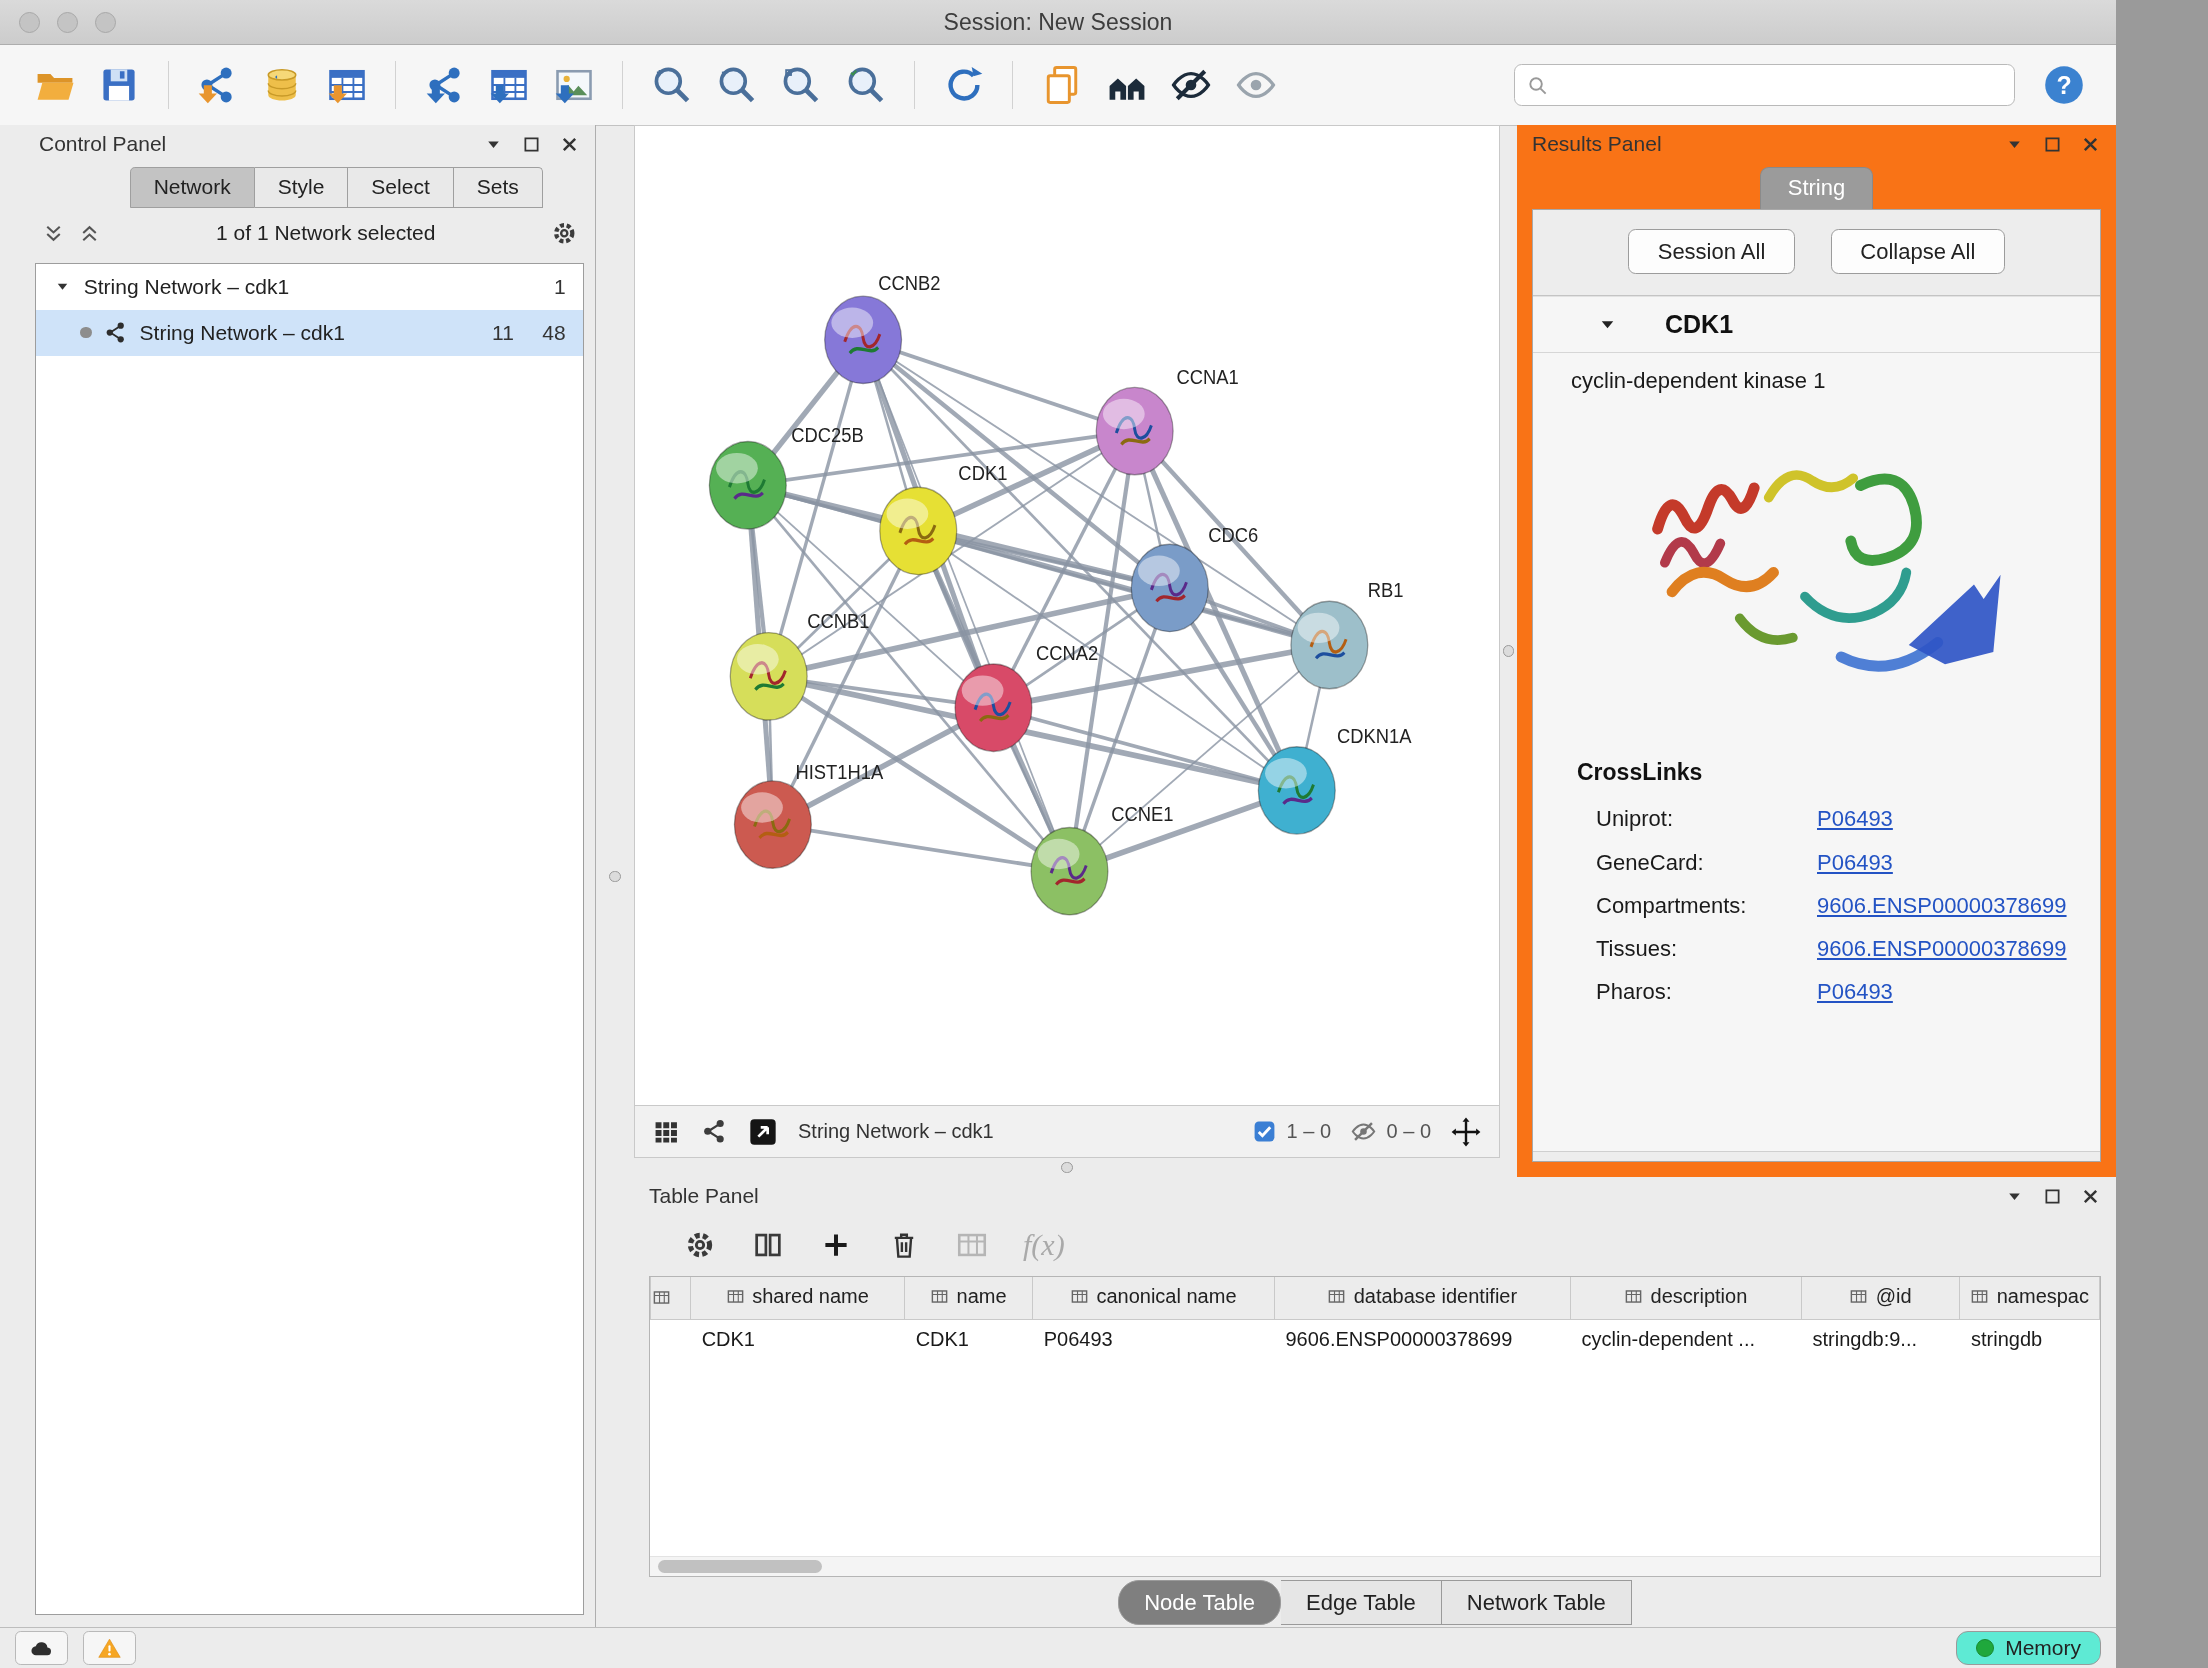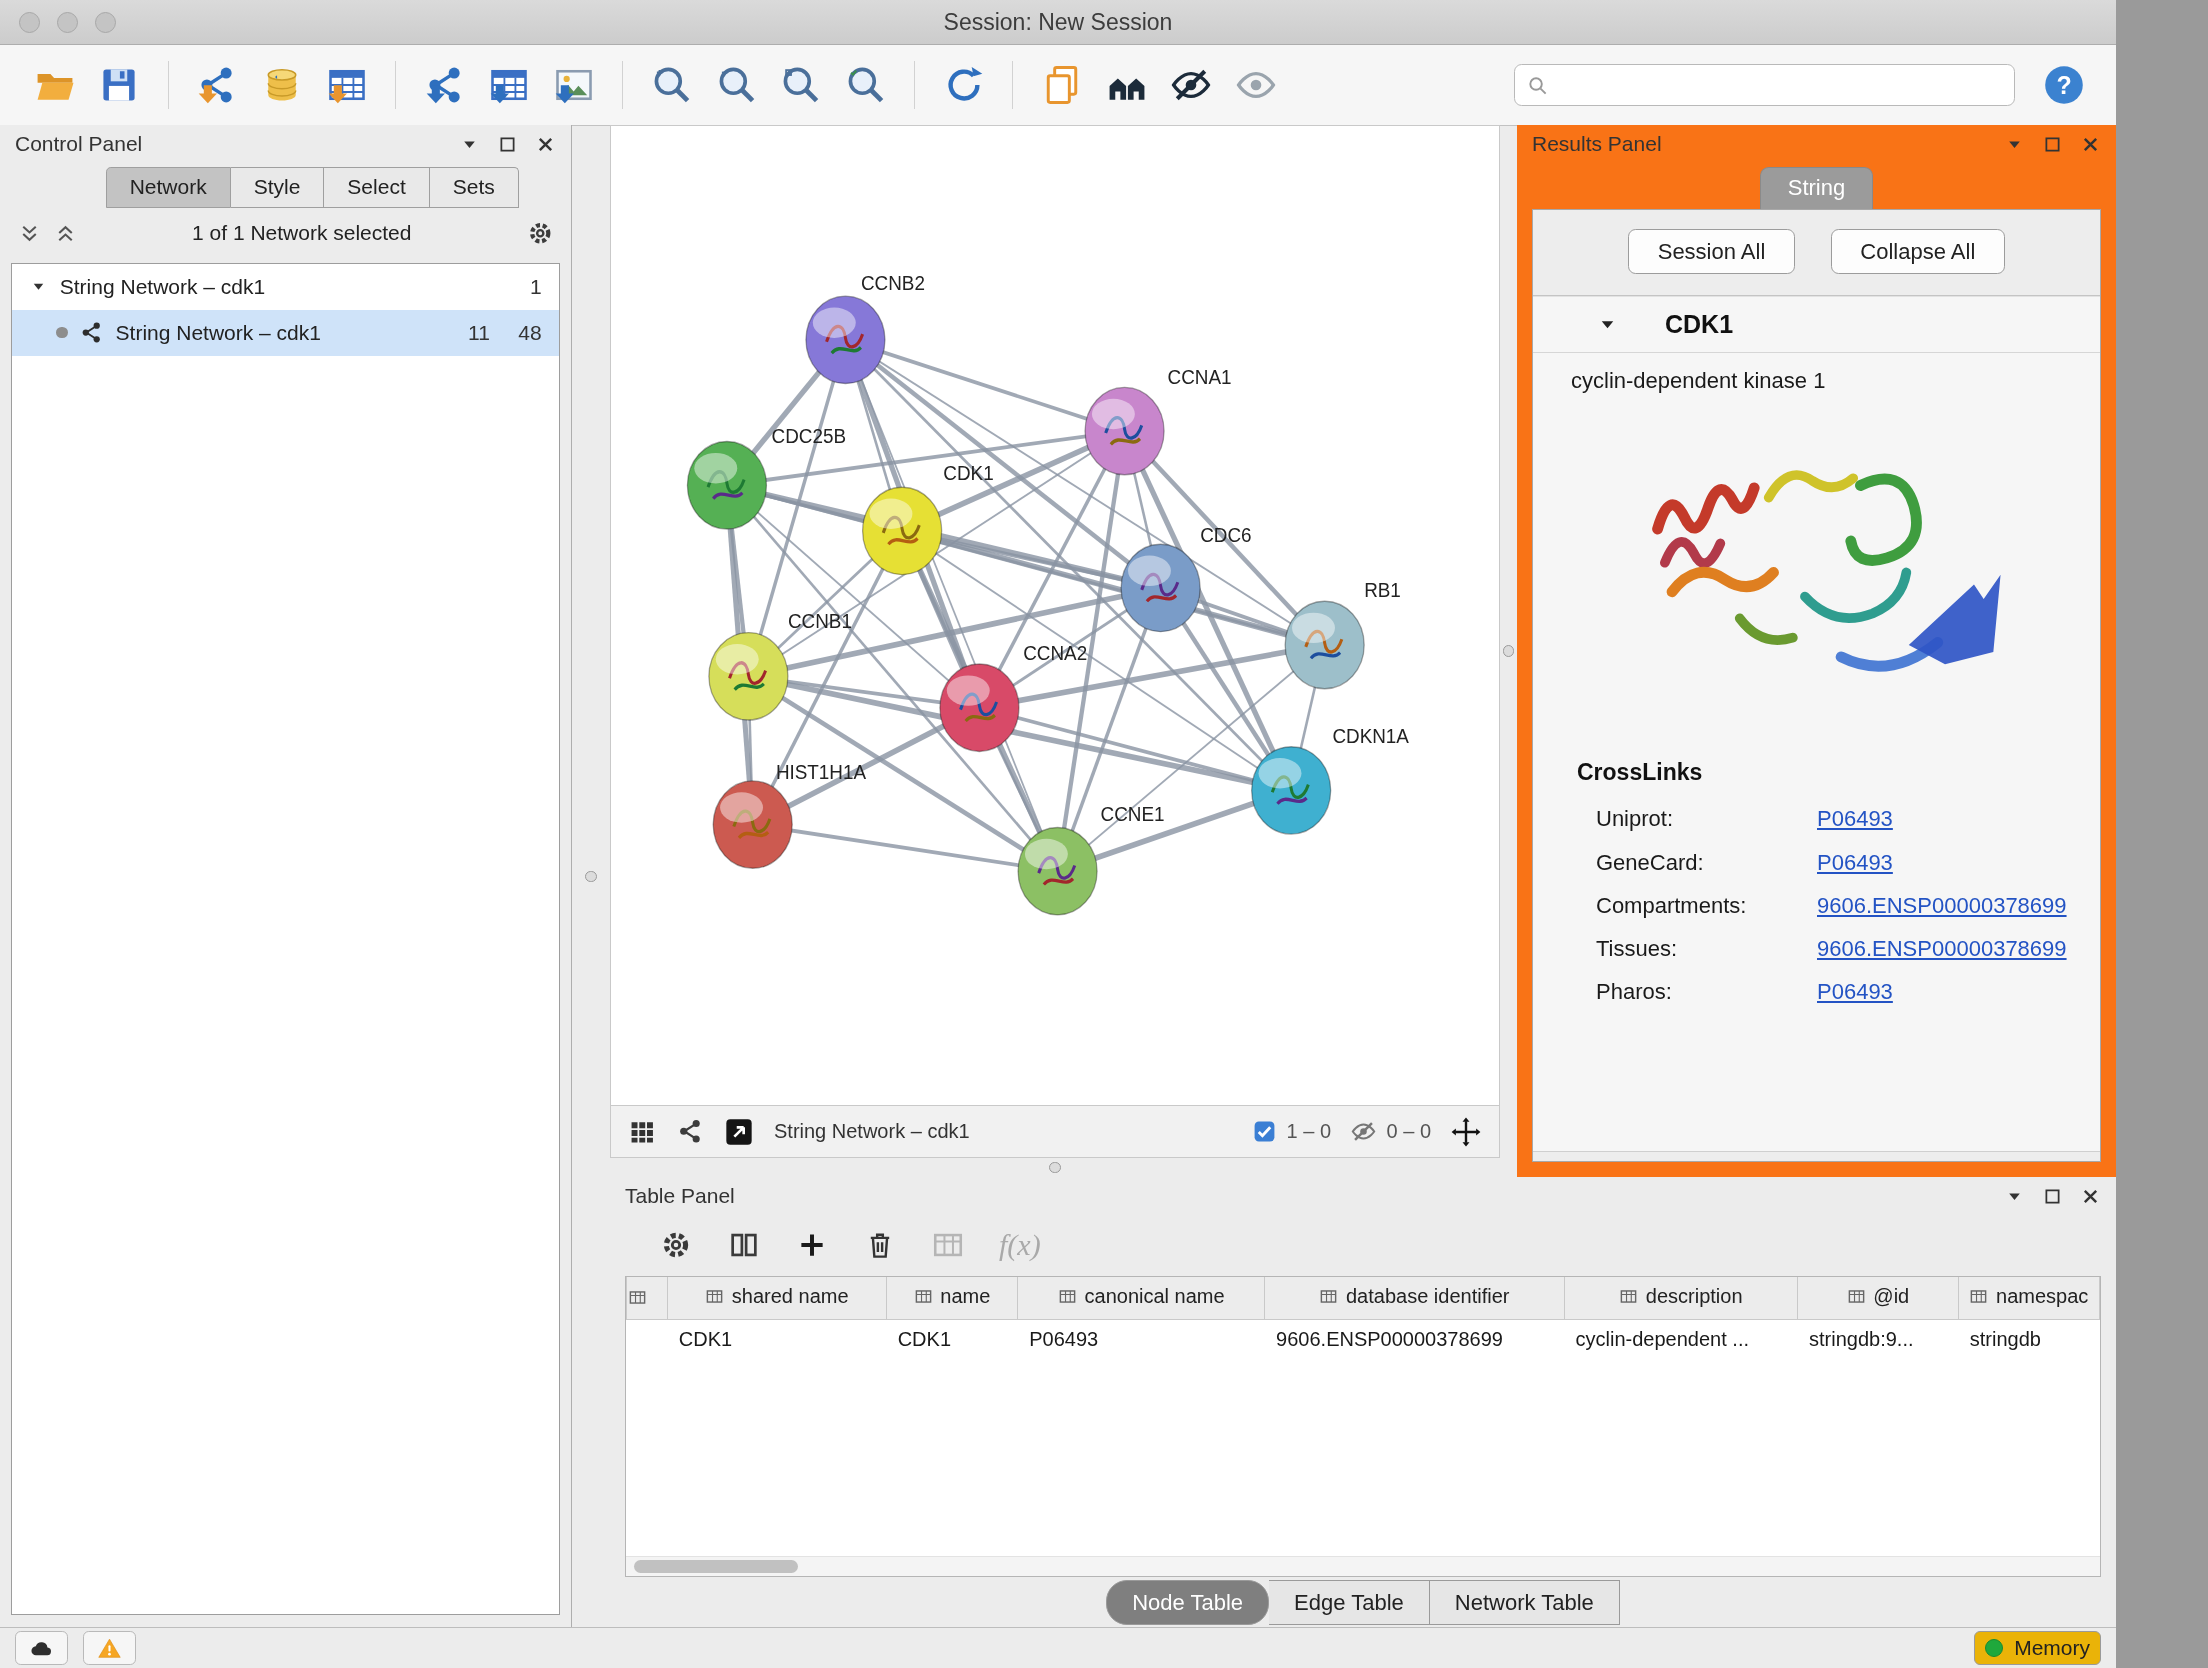--- a/index.html
+++ b/index.html
@@ -24,21 +24,21 @@
              border-radius:7.6px;display:flex;align-items:center;padding:0 11.4px;gap:9.5px;}
   .searchbox svg{width:23px;height:23px;color:#999;}
   .searchbox input{border:none;outline:none;flex:1;font-size:20px;background:transparent;color:#333;}
   .helpbtn{margin:0 3.8px 0 21px;}
   .helpbtn svg{width:46px;height:46px;}
 
   
   .main{position:absolute;top:125px;left:0;right:0;bottom:40px;display:flex;}
 
   
-  .control-panel{width:571px;background:#ececec;border-right:1px solid #aeaeae;display:flex;flex-direction:column;}
+  .control-panel{width:571px;background:#ececec;border-right:1px solid #aeaeae;display:flex;flex-direction:column;padding-left:24px;}
   .panel-header{height:38px;display:flex;align-items:center;padding:0 15px;font-size:21px;color:#333;flex:none;}
   .panel-icons{margin-left:auto;display:flex;gap:17px;align-items:center;}
   .panel-icons svg{width:21px;height:21px;color:#333;}
   .cp-tabs{display:flex;padding:3.8px 7.6px 0 61px;justify-content:center;}
   .cp-tab{border:1px solid #9f9f9f;border-left:none;padding:7.6px 23px;font-size:21px;background:#e9e9e9;color:#222;}
   .cp-tab:first-child{border-left:1px solid #9f9f9f;border-radius:4.8px 0 0 0;}
   .cp-tab:last-child{border-radius:0 4.8px 0 0;}
   .cp-tab.active{background:#c3c3c3;}
   .cp-sub{height:51px;display:flex;align-items:center;padding:0 17px;gap:11px;flex:none;}
   .cp-sub svg{width:25px;height:25px;color:#555;}
@@ -110,22 +110,22 @@
   .tp-tab{border:1px solid #9a9a9a;border-left:none;padding:8.6px 25px;font-size:22px;background:#e6e6e6;color:#222;}
   .tp-tab:first-child{border-left:1px solid #9a9a9a;border-radius:21px;}
   .tp-tab.active{background:#7f7f7f;color:#fff;}
 
   
   .statusbar{position:absolute;bottom:0;left:0;right:0;height:40px;background:#ececec;border-top:1px solid #bdbdbd;
              display:flex;align-items:center;padding:0 15px;gap:15px;}
   .sq-btn{width:51px;height:32px;border:1px solid #b9b9b9;border-radius:5.7px;background:#f6f6f6;
           display:flex;align-items:center;justify-content:center;}
   .sq-btn svg{width:25px;height:25px;color:#2e2e2e;}
-  .memory-btn{margin-left:auto;height:32px;border:1px solid #9a9a9a;border-radius:6px;background:#eab308;
-              display:flex;align-items:center;gap:11.4px;padding:0 10px;font-size:21px;color:#222;}
+  .memory-btn{margin-left:auto;height:32px;border:1px solid #9a9a9a;border-radius:12px;background:#5eead4;
+              display:flex;align-items:center;gap:11.4px;padding:0 19px;font-size:21px;color:#222;}
   .dot-green{width:16px;height:16px;border-radius:50%;background:#1fa83c;border:1px solid #188a30;}
 </style>
 </head>
 <body>
 
 <svg width="0" height="0" style="position:absolute">
   <defs>
     <symbol id="s-caret" viewBox="0 0 24 24">
         <path d="M6 8.5l6 7.5 6-7.5z" fill="currentColor"></path>
       </symbol>

